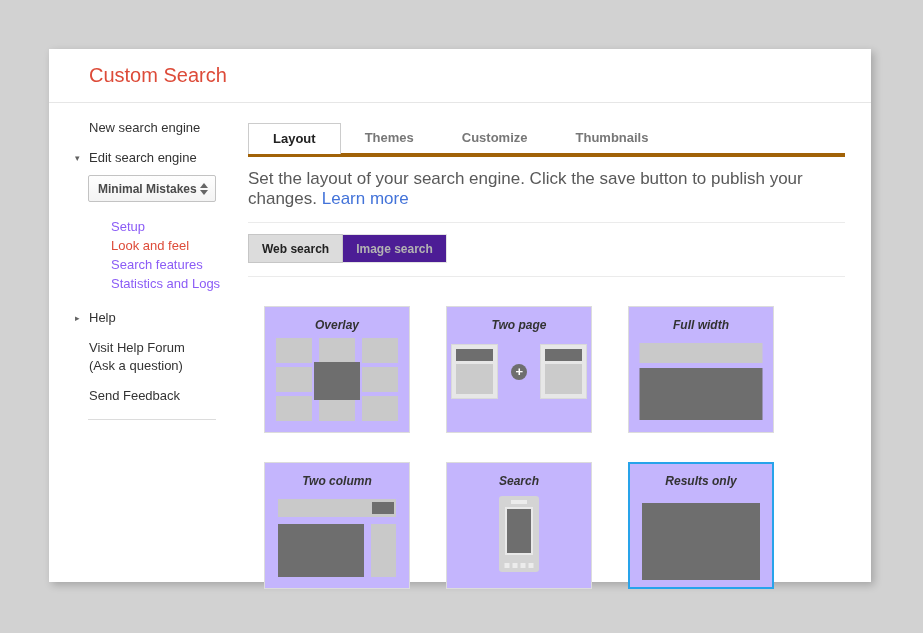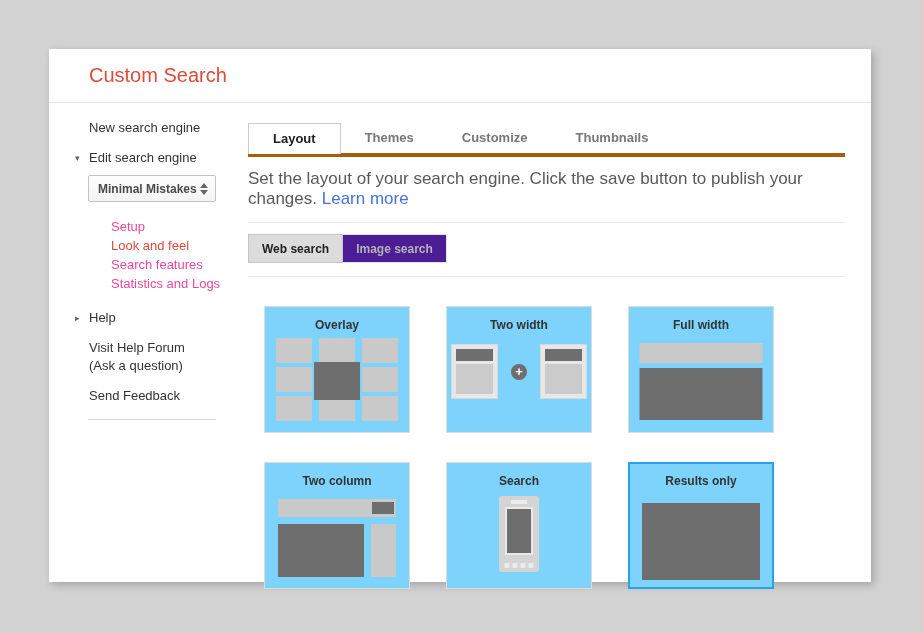--- a/index.html
+++ b/index.html
@@ -50,21 +50,21 @@
     display: flex; align-items: center; justify-content: space-between;
     padding: 0 7px 0 9px;
     font-size: 12px; font-weight: bold; color: #4a4a4a;
     cursor: pointer;
   }
   .spinner-icon { display: flex; flex-direction: column; gap: 2px; }
   .spinner-icon i { display: block; width: 0; height: 0; border-left: 4px solid transparent; border-right: 4px solid transparent; }
   .spinner-icon .up { border-bottom: 5px solid #666; }
   .spinner-icon .down { border-top: 5px solid #666; }
   .engine-menu { margin: 15px 0 0 62px; }
-  .engine-item { line-height: 19px; cursor: pointer; color: #ec4899; }
+  .engine-item { line-height: 19px; cursor: pointer; color: #8b5cf6; }
   .engine-item.active { color: var(--accent-red); }
   .help-row { margin-top: 17px; }
   .help-forum { margin-top: 14px; line-height: 18px; }
   .send-feedback { margin-top: 13px; }
   .side-divider { margin: 15px 0 0 39px; width: 128px; border: none; border-top: 1px solid #dcdcdc; }
 
   
   .main { flex: 1; min-width: 0; padding: 20px 26px 0 0; }
   .tabs { display: flex; border-bottom: 4px solid #a16207; }
   .tab {
@@ -90,22 +90,22 @@
 
   
   .cards {
     margin: 29px 0 0 16px;
     display: grid;
     grid-template-columns: repeat(3, 146px);
     column-gap: 36px; row-gap: 29px;
   }
   .layout-card {
     width: 146px; height: 127px;
-    background: #7dd3fc; border: 1px solid #dcdcdc;
-    position: relative; cursor: pointer;
+    background: #c4b5fd; border: 1px solid #dcdcdc;
+    position: relative; cursor: pointer; font-style: italic;
   }
   .layout-card.active { border: 2px solid var(--selected-blue); }
   .layout-title {
     text-align: center; margin-top: 11px;
     font-size: 12px; font-weight: bold; color: #333;
   }
   .layout-card.active .layout-title { margin-top: 10px; }
 
   
   .m-overlay { position: absolute; top: 31px; left: 50%; transform: translateX(-50%);
@@ -231,21 +231,21 @@
               <i class="m-tile"></i>
               <i class="m-tile"></i>
             <i class="m-tile"></i>
               <i class="m-tile"></i>
               <i class="m-tile"></i>
           </div>
           <div class="m-overlay-dark"></div>
         </div>
 
         <div class="layout-card">
-          <div class="layout-title">Two width</div>
+          <div class="layout-title">Two page</div>
           <div class="m-twopage">
             <div class="m-page">
               <div class="m-page-header"></div>
                 <div class="m-page-body"></div>
             </div>
             <div class="m-plus">+</div>
             <div class="m-page">
               <div class="m-page-header"></div>
                 <div class="m-page-body"></div>
             </div>

